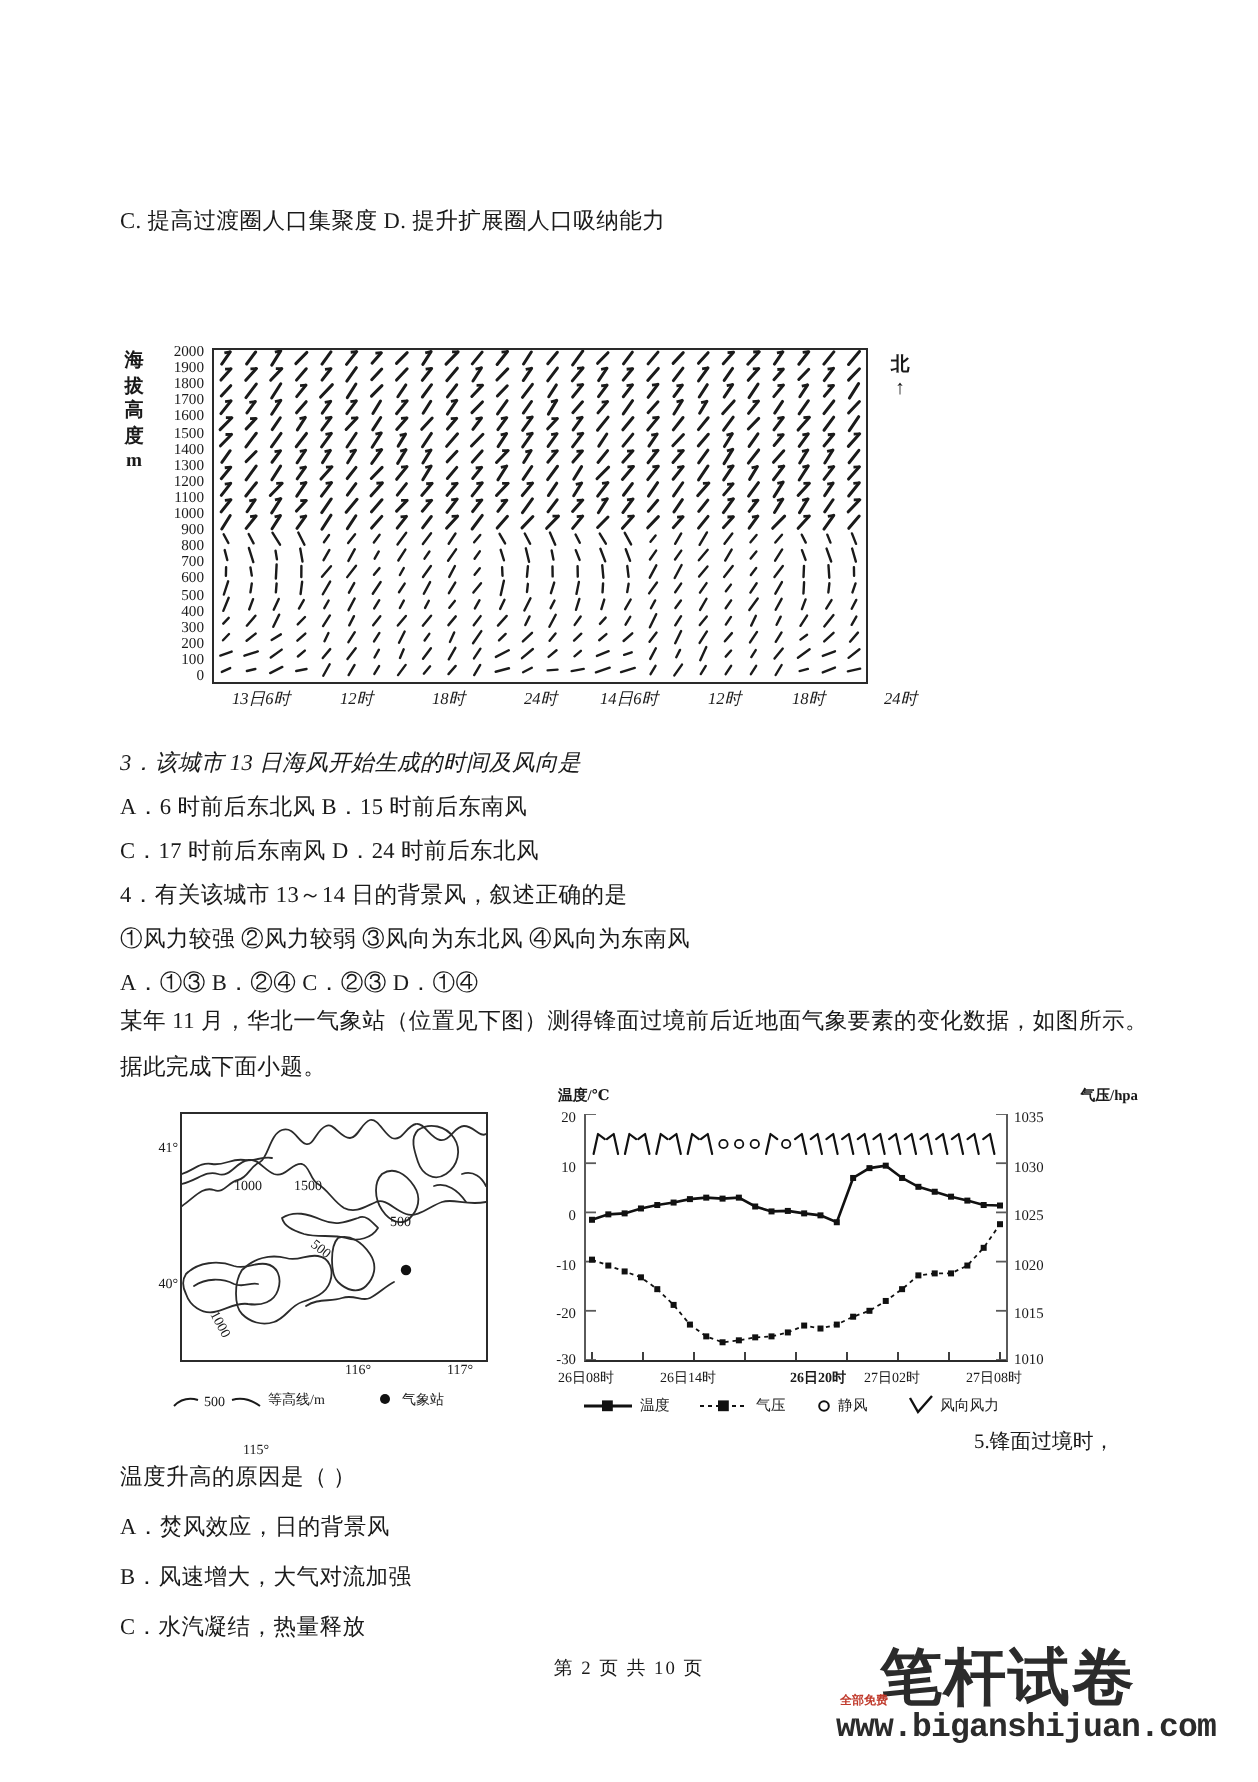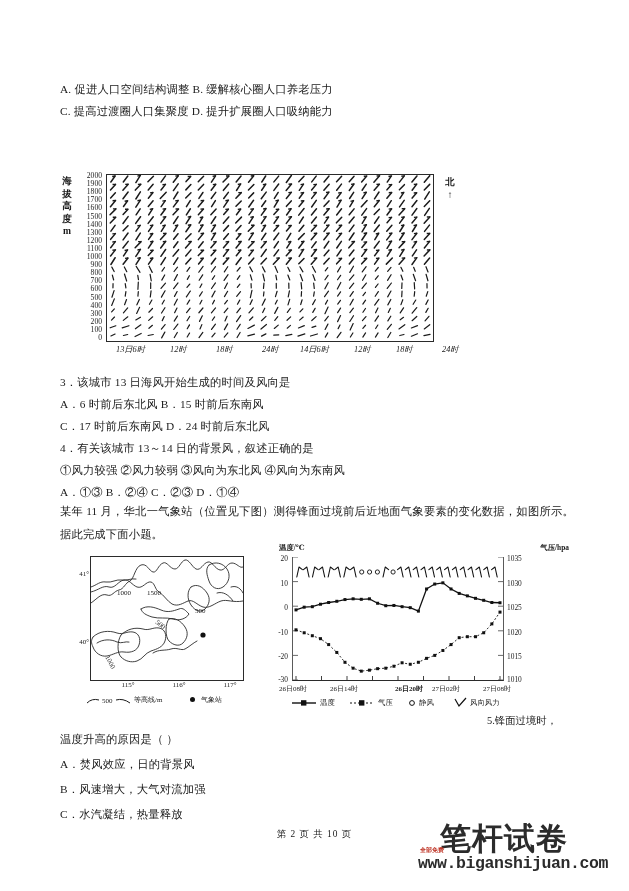--- a/index.html
+++ b/index.html
@@ -113,21 +113,20 @@
     font-size:6px;color:#c0392b;font-weight:bold;
     font-family:"DejaVu Sans",sans-serif;
   }
   .q5-right{position:absolute;left:487px;top:714px;font-size:10.4px;white-space:nowrap;}
 </style>
 </head>
 <body>
 
 <div class="page">
 
-  <div class="txt" style="left:60px;top:78px;">A. 促进人口空间结构调整  B. 缓解核心圈人口养老压力</div>
   <div class="txt" style="left:60px;top:100px;">C. 提高过渡圈人口集聚度  D. 提升扩展圈人口吸纳能力</div>
 
 
   <div id="fig-wind">
 
     <div class="wind-ylabel">海<br>拔<br>高<br>度<br>m</div>
 
     <div class="wind-ytickwrap">
       <div class="wind-ytick" style="top:0px;">2000</div>
       <div class="wind-ytick" style="top:8.1px;">1900</div>
@@ -843,21 +842,21 @@
     <div class="wind-xtick" style="left:294px;">12时</div>
     <div class="wind-xtick" style="left:336px;">18时</div>
     <div class="wind-xtick" style="left:382px;">24时</div>
 
     <div class="wind-north">
       <span>北</span>
       <span class="arrow">↑</span>
     </div>
   </div>
 
-  <div class="txt" style="left:60px;top:371px;">3．该城市 13 日海风开始生成的时间及风向是</div>
+  <div class="txt" style="left:60px;top:371px;font-style:italic;">3．该城市 13 日海风开始生成的时间及风向是</div>
   <div class="txt" style="left:60px;top:393px;">A．6 时前后东北风  B．15 时前后东南风</div>
   <div class="txt" style="left:60px;top:415px;">C．17 时前后东南风  D．24 时前后东北风</div>
 
   <div class="txt" style="left:60px;top:437px;">4．有关该城市 13～14 日的背景风，叙述正确的是</div>
   <div class="txt" style="left:60px;top:459px;">①风力较强 ②风力较弱 ③风向为东北风 ④风向为东南风</div>
   <div class="txt" style="left:60px;top:481px;">A．①③ B．②④ C．②③ D．①④</div>
 
   <div class="para indent" style="left:60px;top:500px;width:514px;">某年 11 月，华北一气象站（位置见下图）测得锋面过境前后近地面气象要素的变化数据，如图所示。据此完成下面小题。</div>
 
   <div id="fig-map">
@@ -881,21 +880,21 @@
           <path d="M126 36 C132 34 138 38 142 44" fill="none" stroke="#2b2b2b" stroke-width="0.9" stroke-linejoin="round" stroke-linecap="round"></path>
           <text x="26" y="38" font-size="7" fill="#1a1a1a" font-family="Liberation Serif, serif">1000</text>
           <text x="56" y="38" font-size="7" fill="#1a1a1a" font-family="Liberation Serif, serif">1500</text>
           <text x="64" y="66" font-size="7" fill="#1a1a1a" font-family="Liberation Serif, serif" transform="rotate(38 64 66)">500</text>
           <text x="104" y="56" font-size="7" fill="#1a1a1a" font-family="Liberation Serif, serif">500</text>
           <text x="14" y="100" font-size="7" fill="#1a1a1a" font-family="Liberation Serif, serif" transform="rotate(62 14 100)">1000</text>
           <circle cx="112" cy="78" r="2.6" fill="#111"></circle>
         </svg>
     </div>
 
-    <div class="map-lon" style="left:41px;">115°</div>
+    <div class="map-lon" style="left:41px;margin-top:40px;">115°</div>
     <div class="map-lon" style="left:92px;">116°</div>
     <div class="map-lon" style="left:143px;">117°</div>
 
     <div class="map-legend">
       <svg width="46" height="12" viewBox="0 0 46 12" style="position:absolute;left:0;top:1px;">
         <path d="M1 9 Q6 4 13 6" fill="none" stroke="#1a1a1a" stroke-width="1"></path>
         <path d="M30 6 Q37 4 44 9" fill="none" stroke="#1a1a1a" stroke-width="1"></path>
         <text x="16" y="9" font-size="7" font-family="Liberation Serif, serif" fill="#1a1a1a">500</text>
       </svg>
       <span class="lg-txt" style="left:48px;top:2px;">等高线/m</span>

